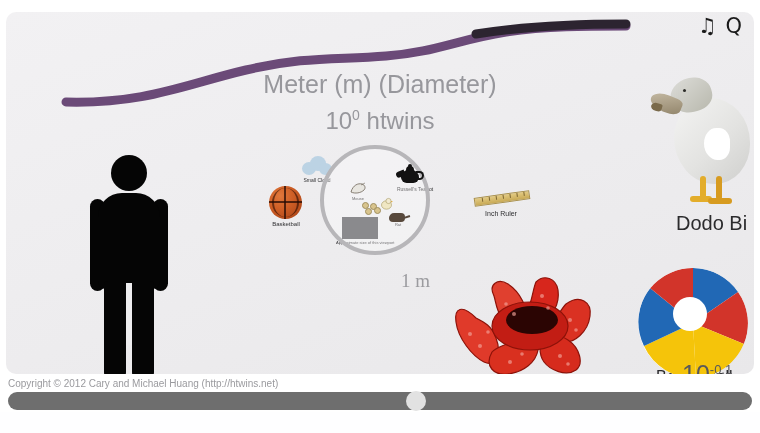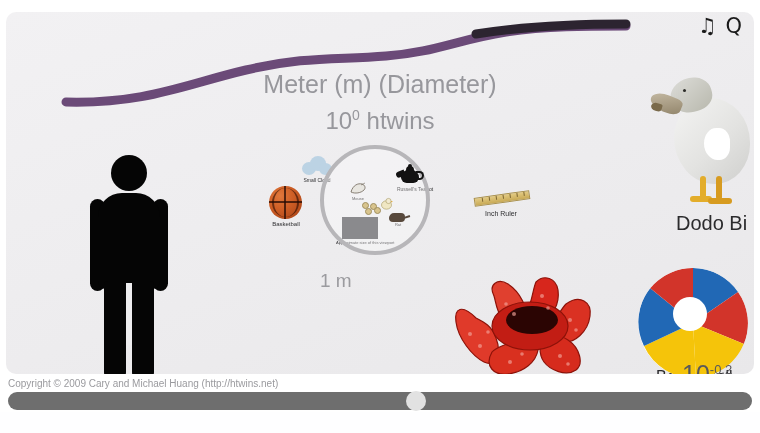--- a/index.html
+++ b/index.html
@@ -60,21 +60,21 @@
 
   
   #meter-circle {
     position: absolute; left: 314px; top: 133px;
     width: 110px; height: 110px; border-radius: 50%;
     border: 4px solid #b7b6b9; background: rgba(255,255,255,0.30);
     z-index: 10;
   }
   #circle-size-label {
     position: absolute; left: 314px; top: 258px; width: 110px;
-    text-align: left; font-size: 19px; color: #9b9b9f; z-index: 11;
+    text-align: right; font-size: 19px; color: #9b9b9f; z-index: 11; font-family: Liberation Serif, serif;
   }
 
   
   .obj-label {
     position: absolute; text-align: center; white-space: nowrap;
     color: #2f2f31; font-family: "Liberation Sans", sans-serif;
   }
 
   
   #human { position: absolute; left: 78px; top: 143px; width: 90px; height: 232px; z-index: 8; }
@@ -449,24 +449,24 @@
         <path d="M55 55 L55 0 A55 55 0 0 1 100 24 Z" fill="#2168b5"></path>
         <path d="M55 55 L100 24 A55 55 0 0 1 106 76 Z" fill="#d2342a"></path>
         <path d="M55 55 L106 76 A55 55 0 0 1 58 110 Z" fill="#f5c40a"></path>
         <path d="M55 55 L58 110 A55 55 0 0 1 6 78 Z" fill="#f5c40a"></path>
         <path d="M55 55 L6 78 A55 55 0 0 1 12 20 Z" fill="#2168b5"></path>
         <path d="M55 55 L12 20 A55 55 0 0 1 55 0 Z" fill="#d2342a"></path>
         <circle cx="52" cy="46" r="17" fill="#ffffff"></circle>
       </svg>
     </div>
     <div id="beachball-label" class="obj-label">Beach Ball</div>
-    <div id="edge-exp"><span>10</span><sup>-0.2</sup></div>
+    <div id="edge-exp"><span>10</span><sup>-0.1</sup></div>
 
   </div>
 
-  <div id="copyright">Copyright © 2009 Cary and Michael Huang (http://htwins.net)</div>
+  <div id="copyright">Copyright © 2012 Cary and Michael Huang (http://htwins.net)</div>
 
   <div id="zoom-slider">
     <div id="zoom-handle" style="left: 398px;"></div>
   </div>
 
   <div id="bottom-pad"></div>
 </div>
 
 </body></html>

